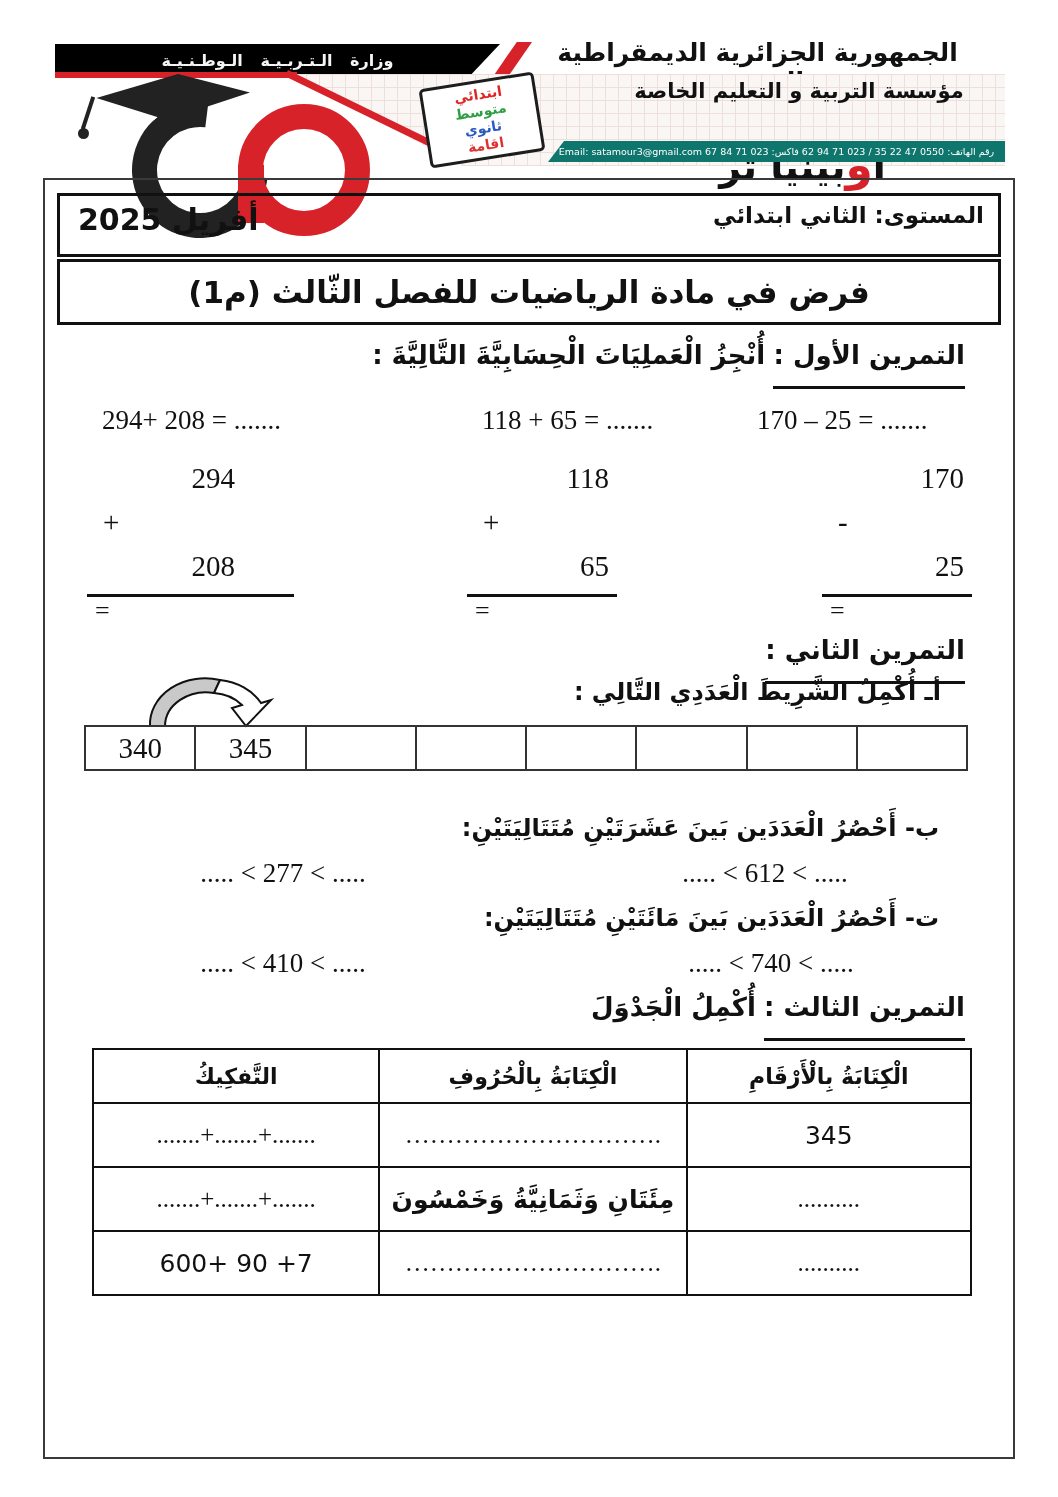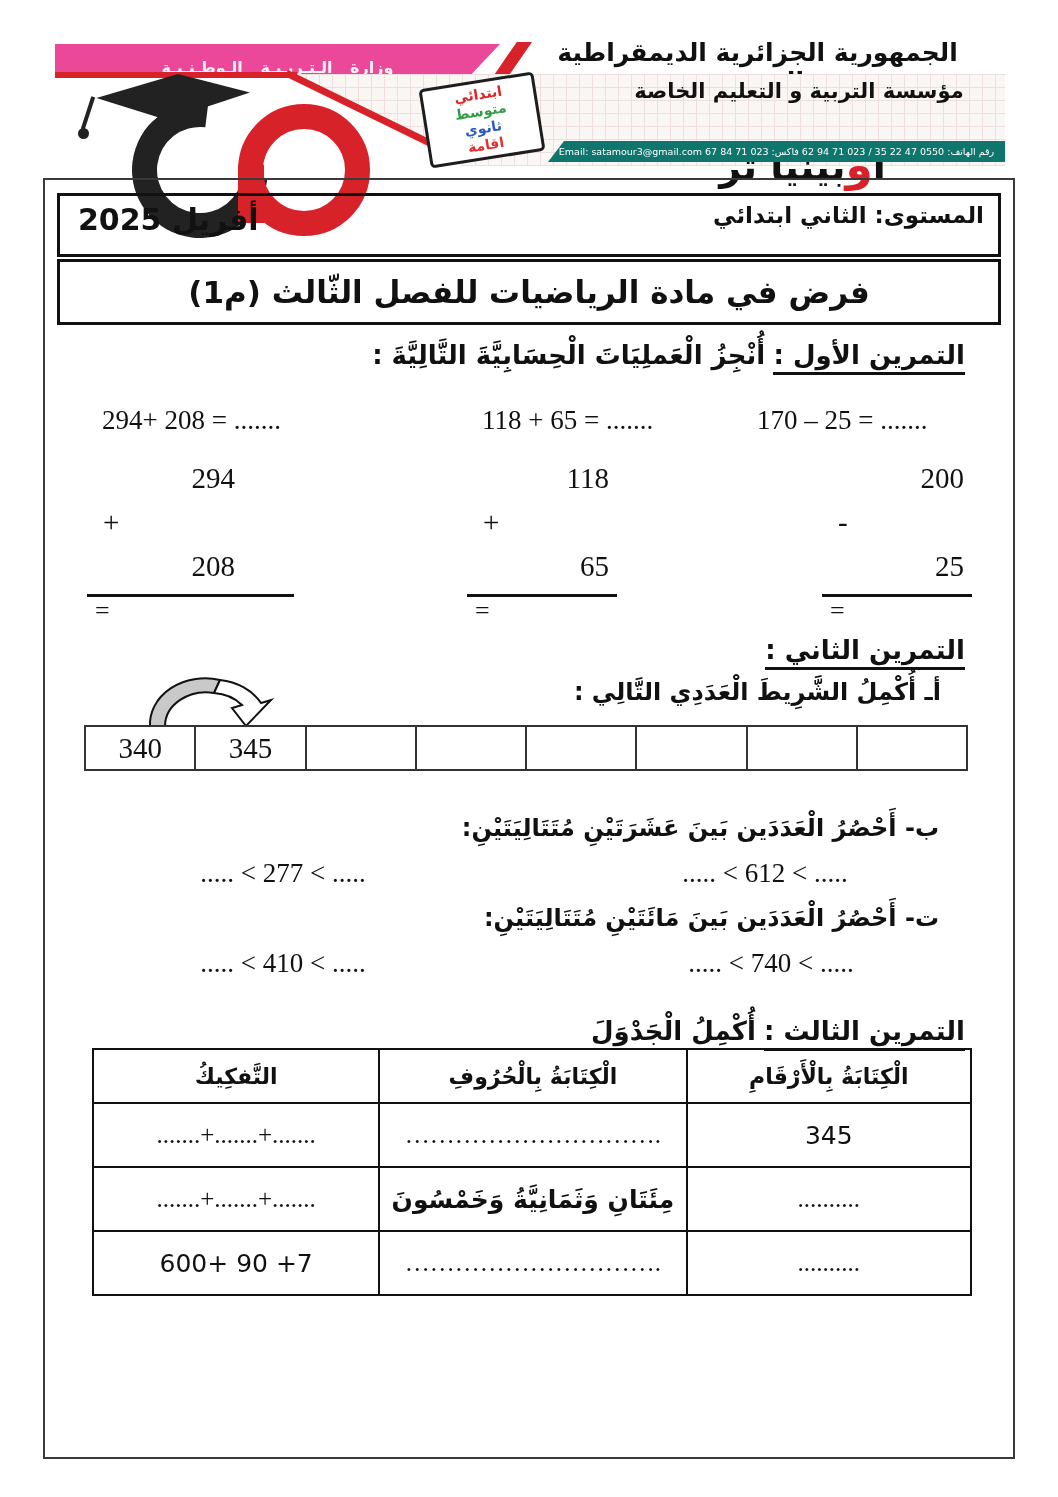--- a/index.html
+++ b/index.html
@@ -1,23 +1,23 @@
 <!DOCTYPE html>
 <html><head>
 <meta charset="utf-8">
 <style>
   html,body{margin:0;padding:0;background:#fff;}
   .page{position:relative;width:1058px;height:1497px;background:#fff;overflow:hidden;
         font-family:"DejaVu Sans",sans-serif;color:#111;}
   
   .republic{position:absolute;left:520px;top:38px;width:475px;text-align:center;
             font-size:25px;font-weight:bold;color:#111;}
-  .banner-black{position:absolute;left:55px;top:44px;width:445px;height:33px;background:#ec4899;
+  .banner-black{position:absolute;left:55px;top:44px;width:445px;height:33px;background:#000000;
             clip-path:polygon(0 0,100% 0,93% 100%,0 100%);
-            display:flex;align-items:flex-end;justify-content:center;}
+            display:flex;align-items:center;justify-content:center;}
   .banner-black span{color:#f5f5f5;font-size:16px;font-weight:bold;word-spacing:12px;white-space:nowrap;}
   .red-slash{position:absolute;left:492px;top:42px;width:40px;height:36px;background:#d8222a;
             clip-path:polygon(62% 0,100% 0,38% 100%,0 100%);}
   .grid-panel{position:absolute;left:280px;top:74px;width:725px;height:92px;
             background:
               repeating-linear-gradient(0deg,#eddfdc 0 1px,transparent 1px 13px),
               repeating-linear-gradient(90deg,#eddfdc 0 1px,transparent 1px 13px),
               #faf6f4;
             clip-path:polygon(12px 0,100% 0,100% 100%,182px 100%);}
   .red-topline{position:absolute;left:55px;top:72px;width:242px;height:6px;background:#d8222a;}
@@ -49,25 +49,25 @@
   .tassel-dot{position:absolute;left:18px;top:58px;width:11px;height:11px;border-radius:50%;background:#222;}
   
   .main-frame{position:absolute;left:43px;top:178px;width:968px;height:1277px;border:2px solid #3a3a3a;}
   .info-box{position:absolute;left:12px;top:13px;width:938px;height:58px;border:3px solid #111;}
   .level{position:absolute;right:14px;top:6px;font-size:23px;font-weight:bold;}
   .date{position:absolute;left:18px;top:6px;font-size:30px;font-weight:bold;}
   .title-box{position:absolute;left:12px;top:79px;width:938px;height:60px;border:3px solid #111;
             display:flex;align-items:center;justify-content:center;}
   .title{font-size:31px;font-weight:bold;}
   .ex-heading{position:absolute;font-size:26px;white-space:nowrap;}
-  .ex-heading .u{font-weight:bold;border-bottom:3px solid #111;padding-bottom:2px;}
+  .ex-heading .u{font-weight:bold;border-bottom:3px solid #111;padding-bottom:16px;}
   .ex-heading .instr{font-weight:bold;}
   .ex1{right:48px;top:160px;}
   .ex2{right:48px;top:455px;}
-  .ex3{right:48px;top:836px;}
+  .ex3{right:48px;top:812px;}
   .part{position:absolute;font-size:24px;font-weight:bold;white-space:nowrap;}
   .parta{right:72px;top:498px;}
   .partb{right:74px;top:634px;}
   .partt{right:74px;top:724px;}
   .eq{position:absolute;font-family:"Liberation Serif","DejaVu Serif",serif;font-size:27px;white-space:nowrap;}
   .eq0{left:57px;top:225px;} .eq1{left:437px;top:225px;} .eq2{left:712px;top:225px;}
   .calc-col{position:absolute;top:282px;height:165px;font-family:"Liberation Serif","DejaVu Serif",serif;font-size:29px;}
   .c0{left:42px;width:207px;} .c1{left:422px;width:150px;} .c2{left:777px;width:150px;}
   .calc-top,.calc-bottom{position:absolute;right:8px;}
   .c0 .calc-top,.c0 .calc-bottom{right:59px;}
@@ -154,21 +154,21 @@
       <div class="calc-eq">=</div>
     </div>
     <div class="calc-col c1">
       <div class="calc-top">118</div>
       <div class="calc-op">+</div>
       <div class="calc-bottom">65</div>
       <div class="calc-line"></div>
       <div class="calc-eq">=</div>
     </div>
     <div class="calc-col c2">
-      <div class="calc-top">200</div>
+      <div class="calc-top">170</div>
       <div class="calc-op">-</div>
       <div class="calc-bottom">25</div>
       <div class="calc-line"></div>
       <div class="calc-eq">=</div>
     </div>
 
     <div class="ex-heading ex2" dir="rtl">
       <span class="u">التمرين الثاني :</span>
     </div>
     <div class="part parta" dir="rtl">أـ أُكْمِلُ الشَّرِيطَ الْعَدَدِي التَّالِي :</div>

